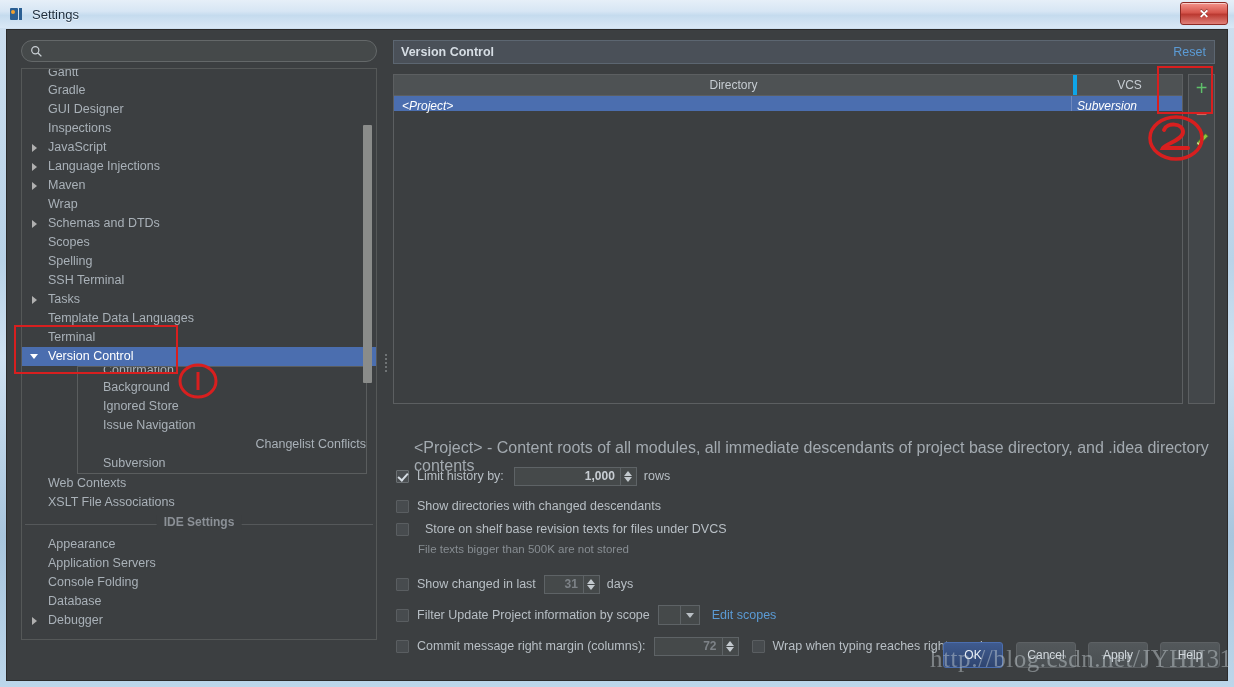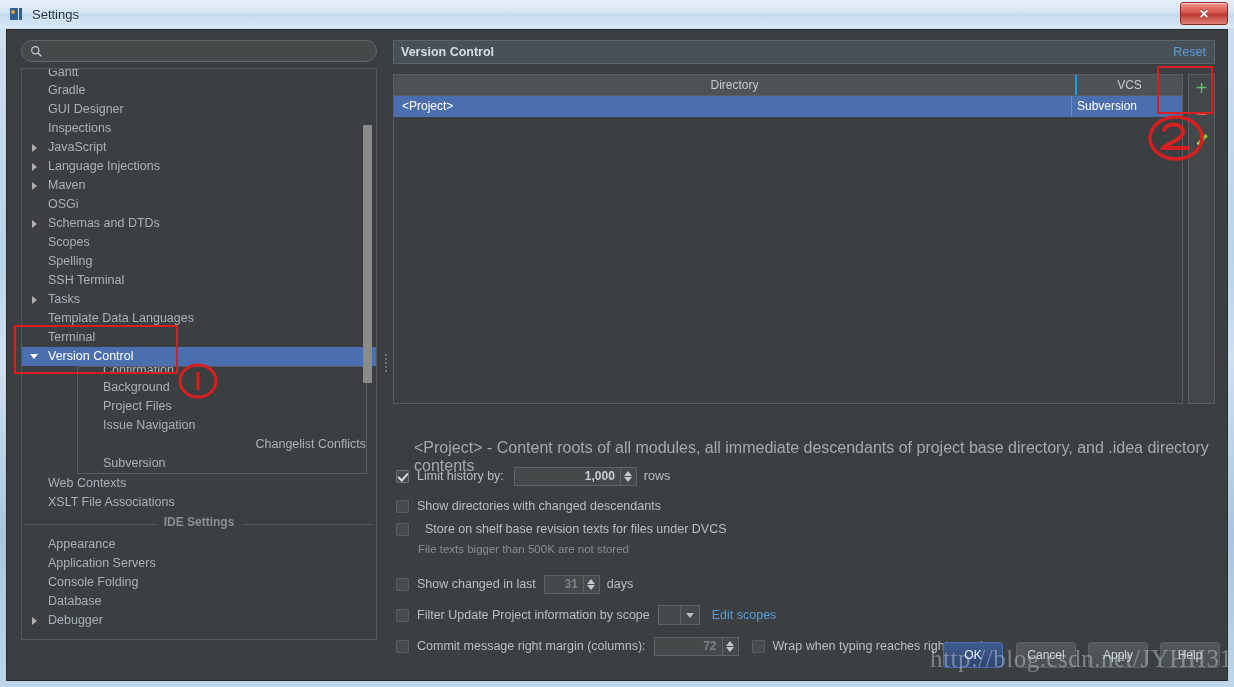--- a/index.html
+++ b/index.html
@@ -129,25 +129,25 @@
   #vcs-area { position: absolute; left: 0; top: 34px; width: 822px; height: 360px; }
   #vcs-table {
     position: absolute; left: 0; top: 0; width: 790px; height: 330px;
     border: 1px solid #5c5f61; box-sizing: border-box; background: #3c3f41;
   }
   #vcs-head {
     display: flex; height: 20px; line-height: 20px;
     background: #4e5254; border-bottom: 1px solid #5c5f61;
     font-size: 12px; color: #c6ccd2;
   }
-  #vcs-head .col-dir { flex: 1; text-align: center; border-right: 2px solid #0ea5e9; }
+  #vcs-head .col-dir { flex: 1; text-align: center; border-right: 4px solid #0ea5e9; }
   #vcs-head .col-vcs { width: 105px; text-align: center; }
   #vcs-row {
-    display: flex; height: 21px; line-height: 21px;
-    background: #4b6eaf; color: #ffffff; font-size: 12px; cursor: default;
+    display: flex; height: 15px; line-height: 21px;
+    background: #4b6eaf; color: #ffffff; font-size: 12px; cursor: default; font-style: italic;
   }
   #vcs-row .col-dir { flex: 1; padding-left: 8px; border-right: 1px solid #7089bd; }
   #vcs-row .col-vcs { width: 105px; padding-left: 5px; overflow: hidden; }
 
   #vcs-toolbar {
     position: absolute; left: 795px; top: 0; width: 27px; height: 330px;
     border: 1px solid #5c5f61; box-sizing: border-box; background: #43474a;
   }
   .tb-btn {
     width: 25px; height: 26px; display: flex; align-items: center; justify-content: center;
@@ -280,33 +280,33 @@
 
     <div id="tree-wrap">
       <div id="tree-top">
           <div class="tree-row" style="height: 12px; line-height: 7px; overflow: hidden;"><span>Gantt</span></div>
           <div class="tree-row"><span>Gradle</span></div>
           <div class="tree-row"><span>GUI Designer</span></div>
           <div class="tree-row"><span>Inspections</span></div>
           <div class="tree-row"><span class="arrow"></span><span>JavaScript</span></div>
           <div class="tree-row"><span class="arrow"></span><span>Language Injections</span></div>
           <div class="tree-row"><span class="arrow"></span><span>Maven</span></div>
-          <div class="tree-row"><span>OSGi</span></div>
+          <div class="tree-row"><span>Wrap</span></div>
           <div class="tree-row"><span class="arrow"></span><span>Schemas and DTDs</span></div>
           <div class="tree-row"><span>Scopes</span></div>
           <div class="tree-row"><span>Spelling</span></div>
           <div class="tree-row"><span>SSH Terminal</span></div>
           <div class="tree-row"><span class="arrow"></span><span>Tasks</span></div>
           <div class="tree-row"><span>Template Data Languages</span></div>
           <div class="tree-row"><span>Terminal</span></div>
           <div class="tree-row selected expanded"><span class="arrow"></span><span>Version Control</span></div>
           <div id="sub-group-inner" style="margin-left: 55px; width: 290px; border: 1px solid rgb(90, 93, 94); box-sizing: border-box;">
             <div class="tree-row" style="padding-left: 25px; height: 11px; line-height: 6px; overflow: hidden;"><span>Confirmation</span></div>
             <div class="tree-row" style="padding-left: 25px;"><span>Background</span></div>
-            <div class="tree-row" style="padding-left: 25px;"><span>Project Files</span></div>
+            <div class="tree-row" style="padding-left: 25px;"><span>Ignored Store</span></div>
             <div class="tree-row" style="padding-left: 25px;"><span>Issue Navigation</span></div>
             <div class="tree-row" style="padding-left: 25px; text-align: right;"><span>Changelist Conflicts</span></div>
             <div class="tree-row" style="padding-left: 25px;"><span>Subversion</span></div>
           </div>
         </div>
       <div id="tree-after">
           <div class="tree-row"><span>Web Contexts</span></div>
           <div class="tree-row"><span>XSLT File Associations</span></div>
         </div>
       <div id="ide-sep">

